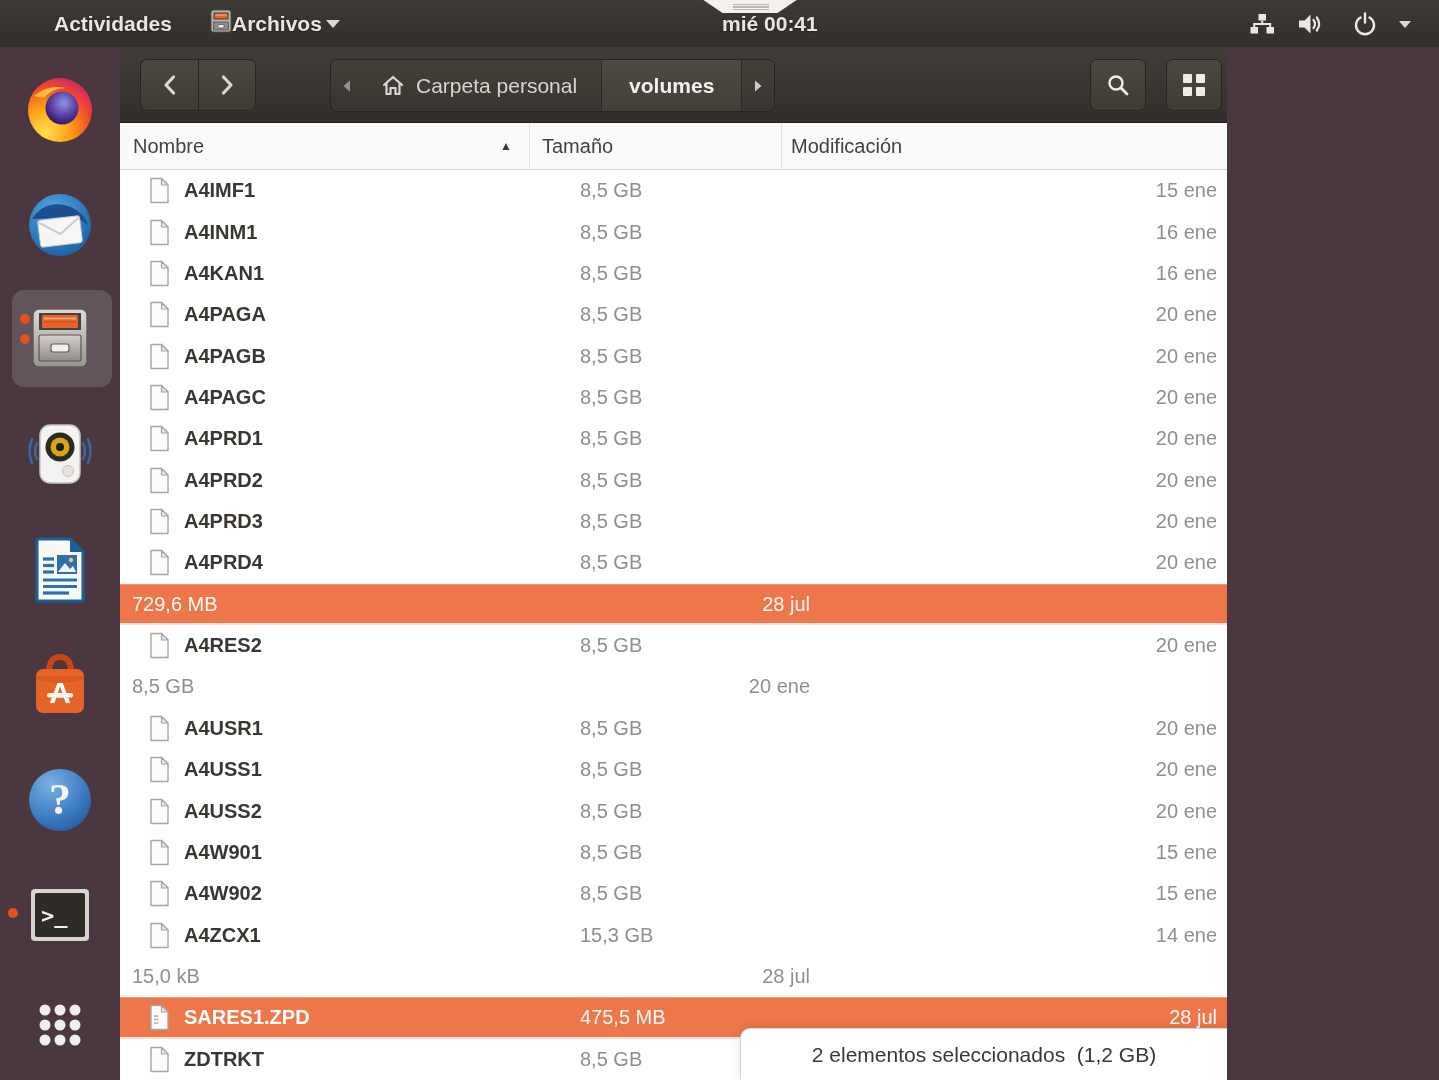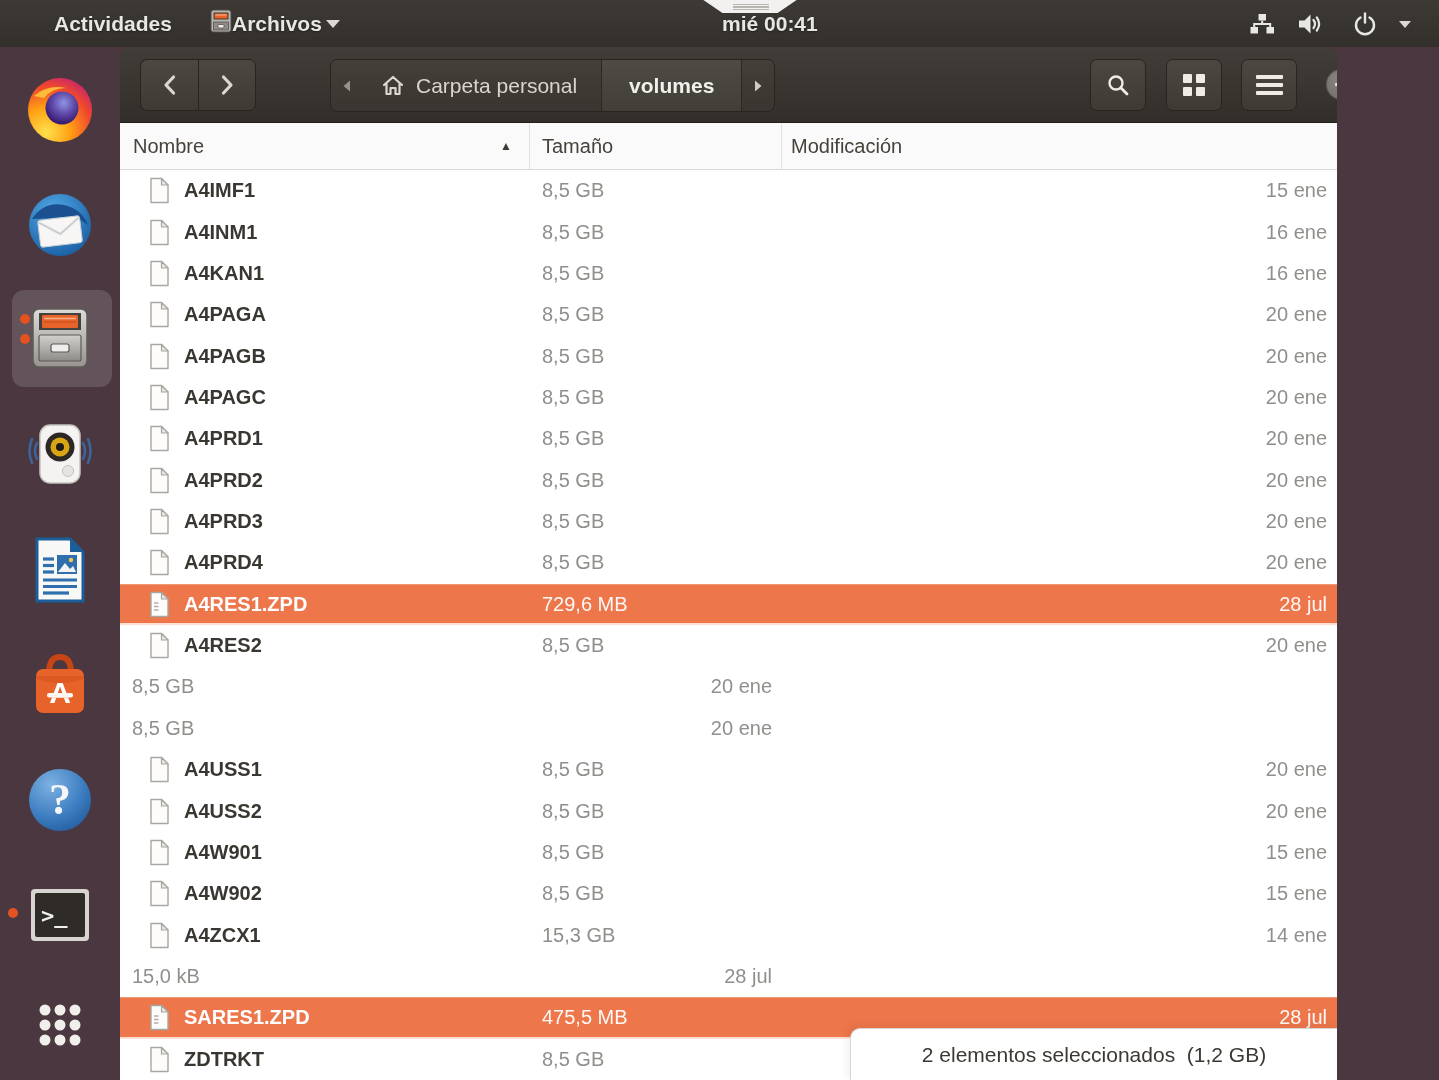--- a/index.html
+++ b/index.html
@@ -35,21 +35,21 @@
 
   
   .dock { position:absolute; top:47px; left:0; width:120px; height:1033px;
     background:#4a3740; z-index:50; }
   .dock-item { position:absolute; left:24px; width:72px; height:72px; }
   .dock-highlight { position:absolute; left:12px; top:243px; width:100px; height:97px;
     background:rgba(255,255,255,.14); border-radius:12px; }
   .run-dot { position:absolute; width:10px; height:10px; border-radius:50%; background:#e4521f; }
 
   
-  .window { position:absolute; left:120px; top:47px; width:1217px; height:1033px;
+  .window { position:absolute; left:120px; top:47px; width:1107px; height:1033px;
     background:#7f1d1d; border-radius:9px 9px 0 0; overflow:hidden; z-index:40; }
 
   .headerbar { position:relative; height:76px;
     background:linear-gradient(#413d38,#322f2a);
     border-bottom:1px solid #23201c; }
   .hb-btn {
     position:absolute; top:12px; height:52px;
     background:linear-gradient(#4b4741,#3e3a34);
     border:1px solid #282420; border-radius:7px;
     display:flex; align-items:center; justify-content:center; color:#dbd8d3;
@@ -95,21 +95,21 @@
   
   .colheader { display:grid; grid-template-columns:410px 252px 1fr; height:47px;
     background:#fbfafa; border-bottom:1px solid #dcd9d6; color:#46413a; font-size:20px; }
   .ch-cell { display:flex; align-items:center; padding-left:13px; }
   .ch-cell.b { border-right:1px solid #e4e1de; }
   .ch-arrow { margin-left:auto; margin-right:17px; font-size:12px; color:#3f3b35; }
 
   
   .list { position:relative; }
   .row { display:grid; grid-template-columns:410px 252px 1fr; height:41.36px;
-    align-items:center; background:#fff; font-size:20px; }
+    align-items:center; background:#fff; font-size:20px;gap:38px; }
   .cell-name { display:flex; align-items:center; gap:13px; padding-left:27px;
     color:#3a3631; font-weight:700; overflow:hidden; white-space:nowrap; }
   .cell-size { padding-left:12px; color:#918f8c; }
   .cell-date { text-align:right; padding-right:10px; color:#918f8c; }
   .row.selected { background:#ed764a;
     box-shadow:inset 0 -2px 0 rgba(255,243,235,.85), inset 0 1px 0 rgba(255,255,255,.25); }
   .row.selected .cell-name { color:#ffffff; }
   .row.selected .cell-size,.row.selected .cell-date { color:rgba(255,255,255,.95); }
 
   
@@ -511,124 +511,119 @@
           <svg width="24" height="27" viewBox="0 0 24 27">
             <path d="M4 1.5 H14.5 L21 8 V25.5 H4 Z" fill="#fdfcfb" stroke="#a9a6a1" stroke-width="1.4" stroke-linejoin="round"></path>
             <path d="M14.5 1.5 V8 H21 Z" fill="#e9e7e4" stroke="#a9a6a1" stroke-width="1.2" stroke-linejoin="round"></path>
           </svg>
           <span>A4PRD4</span>
         </div>
         <div class="cell-size">8,5 GB</div>
         <div class="cell-date">20 ene</div>
       </div>
       <div class="row selected">
+        <div class="cell-size">729,6 MB</div>
+        <div class="cell-date">28 jul</div>
+      </div>
+      <div class="row">
+        <div class="cell-name">
+          <svg width="24" height="27" viewBox="0 0 24 27">
+            <path d="M4 1.5 H14.5 L21 8 V25.5 H4 Z" fill="#fdfcfb" stroke="#a9a6a1" stroke-width="1.4" stroke-linejoin="round"></path>
+            <path d="M14.5 1.5 V8 H21 Z" fill="#e9e7e4" stroke="#a9a6a1" stroke-width="1.2" stroke-linejoin="round"></path>
+          </svg>
+          <span>A4RES2</span>
+        </div>
+        <div class="cell-size">8,5 GB</div>
+        <div class="cell-date">20 ene</div>
+      </div>
+      <div class="row">
+        <div class="cell-size">8,5 GB</div>
+        <div class="cell-date">20 ene</div>
+      </div>
+      <div class="row">
+        <div class="cell-name">
+          <svg width="24" height="27" viewBox="0 0 24 27">
+            <path d="M4 1.5 H14.5 L21 8 V25.5 H4 Z" fill="#fdfcfb" stroke="#a9a6a1" stroke-width="1.4" stroke-linejoin="round"></path>
+            <path d="M14.5 1.5 V8 H21 Z" fill="#e9e7e4" stroke="#a9a6a1" stroke-width="1.2" stroke-linejoin="round"></path>
+          </svg>
+          <span>A4USR1</span>
+        </div>
+        <div class="cell-size">8,5 GB</div>
+        <div class="cell-date">20 ene</div>
+      </div>
+      <div class="row">
+        <div class="cell-name">
+          <svg width="24" height="27" viewBox="0 0 24 27">
+            <path d="M4 1.5 H14.5 L21 8 V25.5 H4 Z" fill="#fdfcfb" stroke="#a9a6a1" stroke-width="1.4" stroke-linejoin="round"></path>
+            <path d="M14.5 1.5 V8 H21 Z" fill="#e9e7e4" stroke="#a9a6a1" stroke-width="1.2" stroke-linejoin="round"></path>
+          </svg>
+          <span>A4USS1</span>
+        </div>
+        <div class="cell-size">8,5 GB</div>
+        <div class="cell-date">20 ene</div>
+      </div>
+      <div class="row">
+        <div class="cell-name">
+          <svg width="24" height="27" viewBox="0 0 24 27">
+            <path d="M4 1.5 H14.5 L21 8 V25.5 H4 Z" fill="#fdfcfb" stroke="#a9a6a1" stroke-width="1.4" stroke-linejoin="round"></path>
+            <path d="M14.5 1.5 V8 H21 Z" fill="#e9e7e4" stroke="#a9a6a1" stroke-width="1.2" stroke-linejoin="round"></path>
+          </svg>
+          <span>A4USS2</span>
+        </div>
+        <div class="cell-size">8,5 GB</div>
+        <div class="cell-date">20 ene</div>
+      </div>
+      <div class="row">
+        <div class="cell-name">
+          <svg width="24" height="27" viewBox="0 0 24 27">
+            <path d="M4 1.5 H14.5 L21 8 V25.5 H4 Z" fill="#fdfcfb" stroke="#a9a6a1" stroke-width="1.4" stroke-linejoin="round"></path>
+            <path d="M14.5 1.5 V8 H21 Z" fill="#e9e7e4" stroke="#a9a6a1" stroke-width="1.2" stroke-linejoin="round"></path>
+          </svg>
+          <span>A4W901</span>
+        </div>
+        <div class="cell-size">8,5 GB</div>
+        <div class="cell-date">15 ene</div>
+      </div>
+      <div class="row">
+        <div class="cell-name">
+          <svg width="24" height="27" viewBox="0 0 24 27">
+            <path d="M4 1.5 H14.5 L21 8 V25.5 H4 Z" fill="#fdfcfb" stroke="#a9a6a1" stroke-width="1.4" stroke-linejoin="round"></path>
+            <path d="M14.5 1.5 V8 H21 Z" fill="#e9e7e4" stroke="#a9a6a1" stroke-width="1.2" stroke-linejoin="round"></path>
+          </svg>
+          <span>A4W902</span>
+        </div>
+        <div class="cell-size">8,5 GB</div>
+        <div class="cell-date">15 ene</div>
+      </div>
+      <div class="row">
+        <div class="cell-name">
+          <svg width="24" height="27" viewBox="0 0 24 27">
+            <path d="M4 1.5 H14.5 L21 8 V25.5 H4 Z" fill="#fdfcfb" stroke="#a9a6a1" stroke-width="1.4" stroke-linejoin="round"></path>
+            <path d="M14.5 1.5 V8 H21 Z" fill="#e9e7e4" stroke="#a9a6a1" stroke-width="1.2" stroke-linejoin="round"></path>
+          </svg>
+          <span>A4ZCX1</span>
+        </div>
+        <div class="cell-size">15,3 GB</div>
+        <div class="cell-date">14 ene</div>
+      </div>
+      <div class="row">
+        <div class="cell-size">15,0 kB</div>
+        <div class="cell-date">28 jul</div>
+      </div>
+      <div class="row selected">
         <div class="cell-name">
           <svg width="24" height="27" viewBox="0 0 24 27">
             <path d="M4 1.5 H14.5 L21 8 V25.5 H4 Z" fill="#fdfcfb" stroke="#a9a6a1" stroke-width="1.4" stroke-linejoin="round"></path>
             <path d="M14.5 1.5 V8 H21 Z" fill="#e9e7e4" stroke="#a9a6a1" stroke-width="1.2" stroke-linejoin="round"></path>
             <g stroke="#aeaba6" stroke-width="1.4">
               <line x1="7" y1="12" x2="11.5" y2="12"></line>
               <line x1="7" y1="15.5" x2="11.5" y2="15.5"></line>
               <line x1="7" y1="19" x2="11.5" y2="19"></line>
             </g>
           </svg>
-          <span>A4RES1.ZPD</span>
-        </div>
-        <div class="cell-size">729,6 MB</div>
-        <div class="cell-date">28 jul</div>
-      </div>
-      <div class="row">
-        <div class="cell-name">
-          <svg width="24" height="27" viewBox="0 0 24 27">
-            <path d="M4 1.5 H14.5 L21 8 V25.5 H4 Z" fill="#fdfcfb" stroke="#a9a6a1" stroke-width="1.4" stroke-linejoin="round"></path>
-            <path d="M14.5 1.5 V8 H21 Z" fill="#e9e7e4" stroke="#a9a6a1" stroke-width="1.2" stroke-linejoin="round"></path>
-          </svg>
-          <span>A4RES2</span>
-        </div>
-        <div class="cell-size">8,5 GB</div>
-        <div class="cell-date">20 ene</div>
-      </div>
-      <div class="row">
-        <div class="cell-size">8,5 GB</div>
-        <div class="cell-date">20 ene</div>
-      </div>
-      <div class="row">
-        <div class="cell-size">8,5 GB</div>
-        <div class="cell-date">20 ene</div>
-      </div>
-      <div class="row">
-        <div class="cell-name">
-          <svg width="24" height="27" viewBox="0 0 24 27">
-            <path d="M4 1.5 H14.5 L21 8 V25.5 H4 Z" fill="#fdfcfb" stroke="#a9a6a1" stroke-width="1.4" stroke-linejoin="round"></path>
-            <path d="M14.5 1.5 V8 H21 Z" fill="#e9e7e4" stroke="#a9a6a1" stroke-width="1.2" stroke-linejoin="round"></path>
-          </svg>
-          <span>A4USS1</span>
-        </div>
-        <div class="cell-size">8,5 GB</div>
-        <div class="cell-date">20 ene</div>
-      </div>
-      <div class="row">
-        <div class="cell-name">
-          <svg width="24" height="27" viewBox="0 0 24 27">
-            <path d="M4 1.5 H14.5 L21 8 V25.5 H4 Z" fill="#fdfcfb" stroke="#a9a6a1" stroke-width="1.4" stroke-linejoin="round"></path>
-            <path d="M14.5 1.5 V8 H21 Z" fill="#e9e7e4" stroke="#a9a6a1" stroke-width="1.2" stroke-linejoin="round"></path>
-          </svg>
-          <span>A4USS2</span>
-        </div>
-        <div class="cell-size">8,5 GB</div>
-        <div class="cell-date">20 ene</div>
-      </div>
-      <div class="row">
-        <div class="cell-name">
-          <svg width="24" height="27" viewBox="0 0 24 27">
-            <path d="M4 1.5 H14.5 L21 8 V25.5 H4 Z" fill="#fdfcfb" stroke="#a9a6a1" stroke-width="1.4" stroke-linejoin="round"></path>
-            <path d="M14.5 1.5 V8 H21 Z" fill="#e9e7e4" stroke="#a9a6a1" stroke-width="1.2" stroke-linejoin="round"></path>
-          </svg>
-          <span>A4W901</span>
-        </div>
-        <div class="cell-size">8,5 GB</div>
-        <div class="cell-date">15 ene</div>
-      </div>
-      <div class="row">
-        <div class="cell-name">
-          <svg width="24" height="27" viewBox="0 0 24 27">
-            <path d="M4 1.5 H14.5 L21 8 V25.5 H4 Z" fill="#fdfcfb" stroke="#a9a6a1" stroke-width="1.4" stroke-linejoin="round"></path>
-            <path d="M14.5 1.5 V8 H21 Z" fill="#e9e7e4" stroke="#a9a6a1" stroke-width="1.2" stroke-linejoin="round"></path>
-          </svg>
-          <span>A4W902</span>
-        </div>
-        <div class="cell-size">8,5 GB</div>
-        <div class="cell-date">15 ene</div>
-      </div>
-      <div class="row">
-        <div class="cell-name">
-          <svg width="24" height="27" viewBox="0 0 24 27">
-            <path d="M4 1.5 H14.5 L21 8 V25.5 H4 Z" fill="#fdfcfb" stroke="#a9a6a1" stroke-width="1.4" stroke-linejoin="round"></path>
-            <path d="M14.5 1.5 V8 H21 Z" fill="#e9e7e4" stroke="#a9a6a1" stroke-width="1.2" stroke-linejoin="round"></path>
-          </svg>
-          <span>A4ZCX1</span>
-        </div>
-        <div class="cell-size">15,3 GB</div>
-        <div class="cell-date">14 ene</div>
-      </div>
-      <div class="row">
-        <div class="cell-size">15,0 kB</div>
-        <div class="cell-date">28 jul</div>
-      </div>
-      <div class="row selected">
-        <div class="cell-name">
-          <svg width="24" height="27" viewBox="0 0 24 27">
-            <path d="M4 1.5 H14.5 L21 8 V25.5 H4 Z" fill="#fdfcfb" stroke="#a9a6a1" stroke-width="1.4" stroke-linejoin="round"></path>
-            <path d="M14.5 1.5 V8 H21 Z" fill="#e9e7e4" stroke="#a9a6a1" stroke-width="1.2" stroke-linejoin="round"></path>
-            <g stroke="#aeaba6" stroke-width="1.4">
-              <line x1="7" y1="12" x2="11.5" y2="12"></line>
-              <line x1="7" y1="15.5" x2="11.5" y2="15.5"></line>
-              <line x1="7" y1="19" x2="11.5" y2="19"></line>
-            </g>
-          </svg>
           <span>SARES1.ZPD</span>
         </div>
         <div class="cell-size">475,5 MB</div>
         <div class="cell-date">28 jul</div>
       </div>
       <div class="row">
         <div class="cell-name">
           <svg width="24" height="27" viewBox="0 0 24 27">
             <path d="M4 1.5 H14.5 L21 8 V25.5 H4 Z" fill="#fdfcfb" stroke="#a9a6a1" stroke-width="1.4" stroke-linejoin="round"></path>
             <path d="M14.5 1.5 V8 H21 Z" fill="#e9e7e4" stroke="#a9a6a1" stroke-width="1.2" stroke-linejoin="round"></path>

